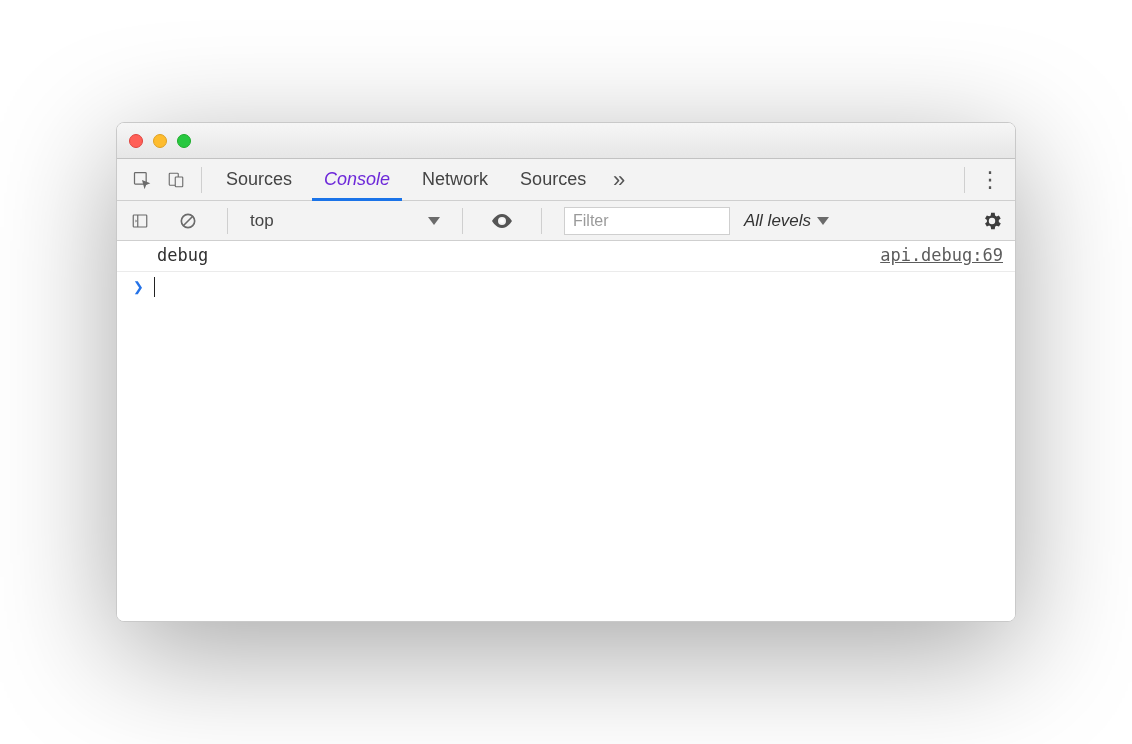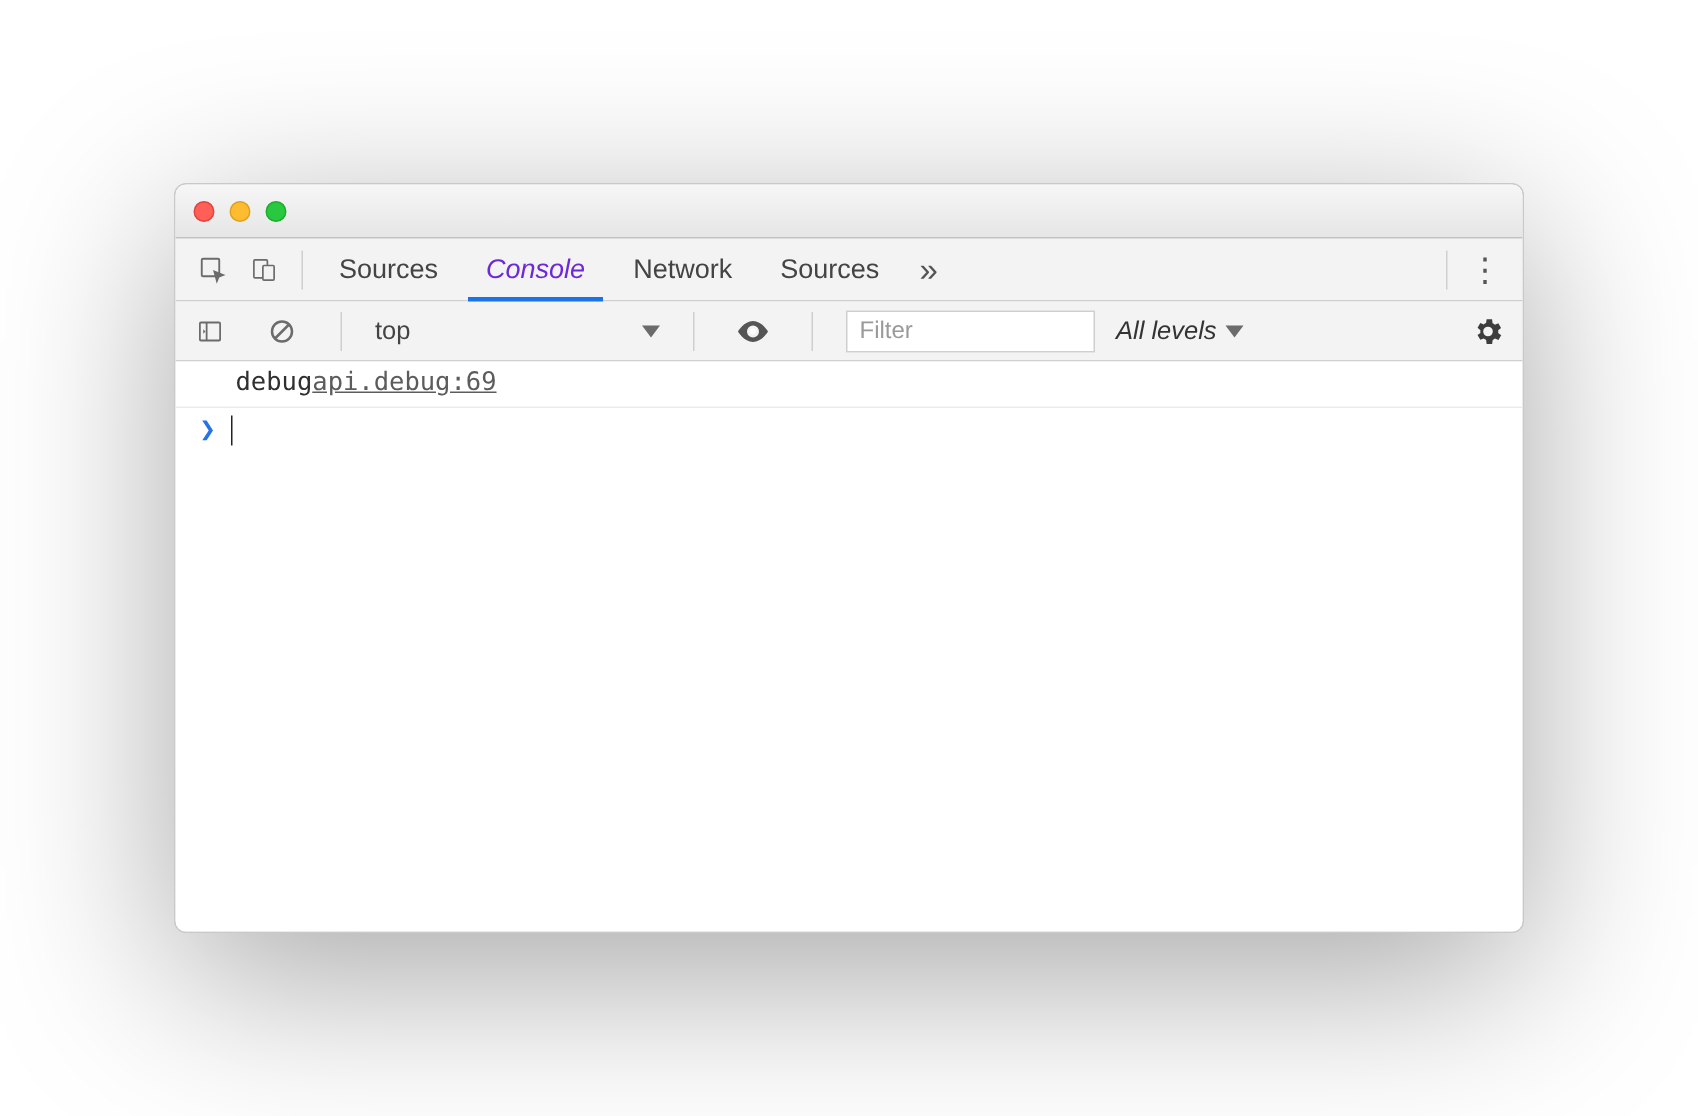--- a/index.html
+++ b/index.html
@@ -118,20 +118,21 @@
     background:#fff;
     height: 380px;
     display:flex; flex-direction:column;
     font-family: Menlo, Consolas, monospace;
   }
   .msg-row{
     display:flex; align-items:center;
     padding: 4px 12px 6px 40px;
     font-size:17px; color:#303030;
     border-bottom:1px solid #ebebeb;
+    justify-content: space-between;
   }
   .msg-source{
     color:#5c5c5c; text-decoration: underline;
     cursor:pointer;
   }
   .prompt-row{
     display:flex; align-items:center;
     padding: 4px 12px;
     font-size:17px;
   }

